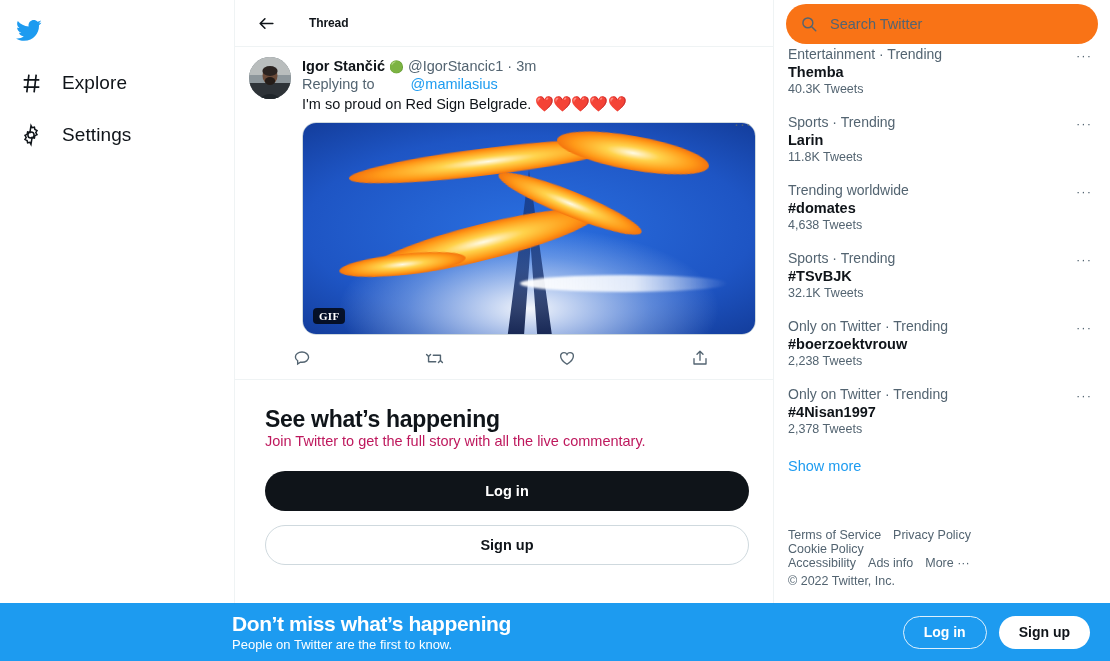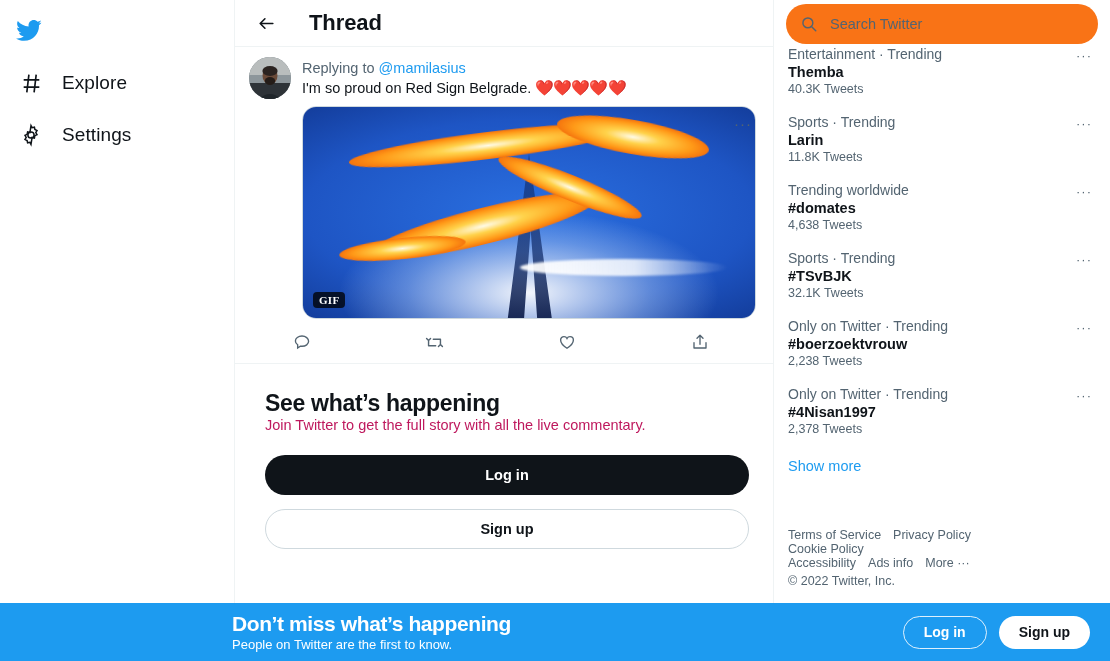--- a/index.html
+++ b/index.html
@@ -38,35 +38,35 @@
   .thread-header {
     height: 47px; display: flex; align-items: center; gap: 28px;
     padding: 0 16px; border-bottom: 1px solid #eff3f4;
     background: rgba(255,255,255,0.92);
   }
   .back-btn {
     width: 30px; height: 30px; border-radius: 50%;
     display: flex; align-items: center; justify-content: center; cursor: pointer;
     color: #0f1419;
   }
-  .thread-title { font-size: 22px; font-weight: 700; color: #0f1419; letter-spacing: -0.1px; }
+  .thread-title { font-size: 12px; font-weight: 700; color: #0f1419; letter-spacing: -0.1px; }
 
   
   .tweet { padding: 10px 16px 0 14px; display: flex; gap: 11px; position: relative; }
   .avatar {
     width: 42px; height: 42px; border-radius: 50%; flex: 0 0 42px;
     overflow: hidden; background: #9aa3a8; position: relative;
   }
   .tweet-body { flex: 1; min-width: 0; padding-top: 1px; }
   .tweet-line1 { display: flex; align-items: baseline; gap: 4px; font-size: 14px; white-space: nowrap; }
   .author-name { font-weight: 700; color: #0f1419; font-size: 14.5px; }
   .author-badge { font-size: 12px; color: #536471; }
   .author-handle, .tweet-dot, .tweet-time { color: #536471; font-size: 14.5px; }
   .replying { font-size: 14.5px; color: #536471; margin-top: 2px; }
-  .replying .mention { color: #1d9bf0; }
+  .replying .mention { color: #1d9bf0; margin-left: 32px; }
   .tweet-text { font-size: 14.5px; color: #0f1419; margin-top: 2px; line-height: 20px; }
   .hearts { color: #e0245e; letter-spacing: -0.5px; font-size: 15px; }
   .tweet-more {
     position: absolute; right: 16px; top: 62px; width: 28px; height: 28px;
     display: flex; align-items: center; justify-content: center;
     color: #536471; cursor: pointer; font-size: 15px; letter-spacing: 1px;
   }
 
   
   .media-wrap {
@@ -239,20 +239,27 @@
           <rect x="0" y="0" width="42" height="18" fill="#b9bdbd"></rect>
           <rect x="0" y="26" width="42" height="16" fill="#2e3338"></rect>
           <ellipse cx="21" cy="19" rx="7.5" ry="8.5" fill="#6b4a38"></ellipse>
           <ellipse cx="21" cy="14" rx="7.6" ry="5" fill="#2b2320"></ellipse>
           <ellipse cx="21" cy="24" rx="5.2" ry="4" fill="#241c18"></ellipse>
           <path d="M10 42 q11-10 22 0z" fill="#20262b"></path>
         </svg>
       </div>
 
       <div class="tweet-body">
+        <div class="tweet-line1">
+          <span class="author-name">Igor Stančić</span>
+          <span class="author-badge">🟢</span>
+          <span class="author-handle">@IgorStancic1</span>
+          <span class="tweet-dot">·</span>
+          <span class="tweet-time">3m</span>
+        </div>
 
         <div class="replying">
           <span>Replying to</span>
           <span class="mention">@mamilasius</span>
         </div>
 
         <div class="tweet-text">
           <span>I'm so proud on Red Sign Belgrade.</span>
           <span class="hearts">❤️❤️❤️❤️❤️</span>
         </div>

